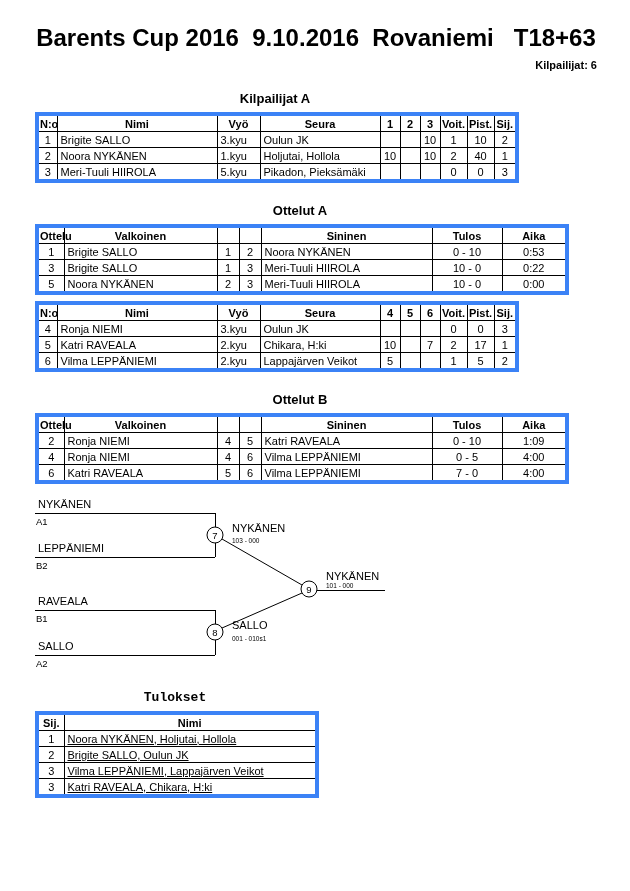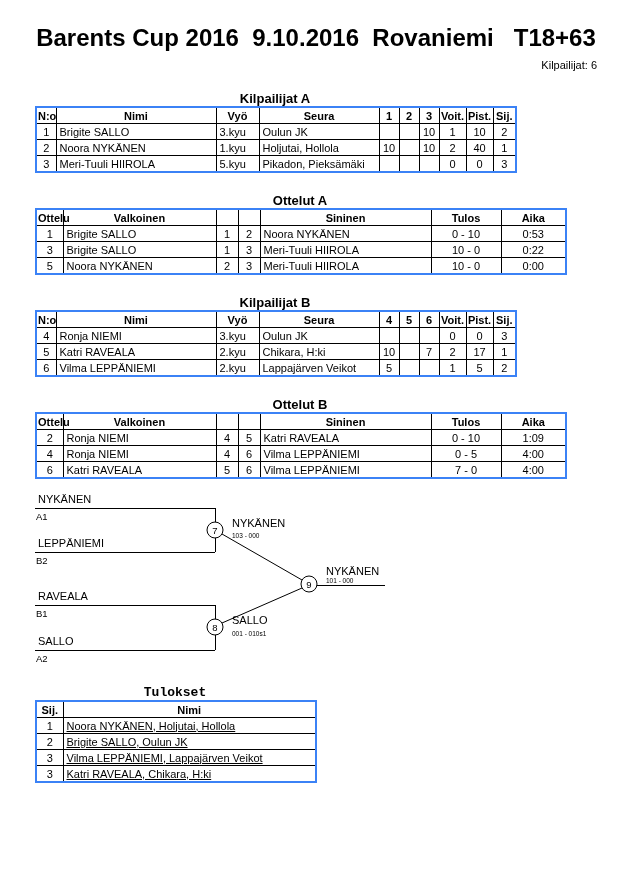--- a/index.html
+++ b/index.html
@@ -1,25 +1,25 @@
 <!DOCTYPE html>
 <html><head>
 <meta charset="utf-8">
 <style>
   html,body{margin:0;padding:0;}
   body{width:630px;height:891px;background:#fff;color:#000;overflow:hidden;
        font-family:"Liberation Sans","DejaVu Sans",sans-serif;}
   .page{padding:24px 33px 0 35px;}
   .title{font-size:24px;font-weight:bold;text-align:center;white-space:pre;}
-  .competitors{margin-top:7px;font-size:11px;font-weight:normal;text-align:right;}
+  .competitors{margin-top:7px;font-size:11px;font-weight:bold;text-align:right;}
   .section-title{font-size:13px;font-weight:bold;text-align:center;margin-top:20px;}
   .section-title.first{}
   .section-title.tight{margin-top:2px;font-family:Liberation Mono, monospace;}
   .w480{width:480px;} .w530{width:530px;} .w280{width:280px;}
-  table{border-collapse:collapse;table-layout:fixed;border:2px solid #3b82f6;margin-top:0;}
+  table{border-collapse:collapse;table-layout:fixed;border:4px solid #3b82f6;margin-top:6px;}
   .kilp{width:480px;} .ott{width:530px;padding-left:28px;} .tul{width:280px;}
   th,td{border:1px solid #000;height:15px;font-size:11px;padding:0 3px;
         white-space:nowrap;overflow:visible;}
   th{font-weight:bold;text-align:center;padding:0 1px;}
   .kilp th:first-child,.ott th:first-child{text-align:left;}
   .kilp tbody td{text-align:center;}
   .kilp tbody td:nth-child(2),.kilp tbody td:nth-child(3),.kilp tbody td:nth-child(4){text-align:left;}
   .ott tbody td{text-align:center;}
   .ott tbody td:nth-child(2),.ott tbody td:nth-child(5){text-align:left;}
   .tul tbody td{text-align:center;}
@@ -154,21 +154,20 @@
           <td>Noora NYKÄNEN</td>
           <td>2</td>
           <td>3</td>
           <td>Meri-Tuuli HIIROLA</td>
           <td>10 - 0</td>
           <td>0:00</td>
         </tr>
       </tbody>
   </table>
 
-  <div class="section-title w480">Kilpailijat B</div>
   <table class="kilp">
     <colgroup>
         <col style="width:20px">
         <col style="width:160px">
         <col style="width:43px">
         <col style="width:120px">
         <col style="width:20px">
         <col style="width:20px">
         <col style="width:20px">
         <col style="width:27px">

